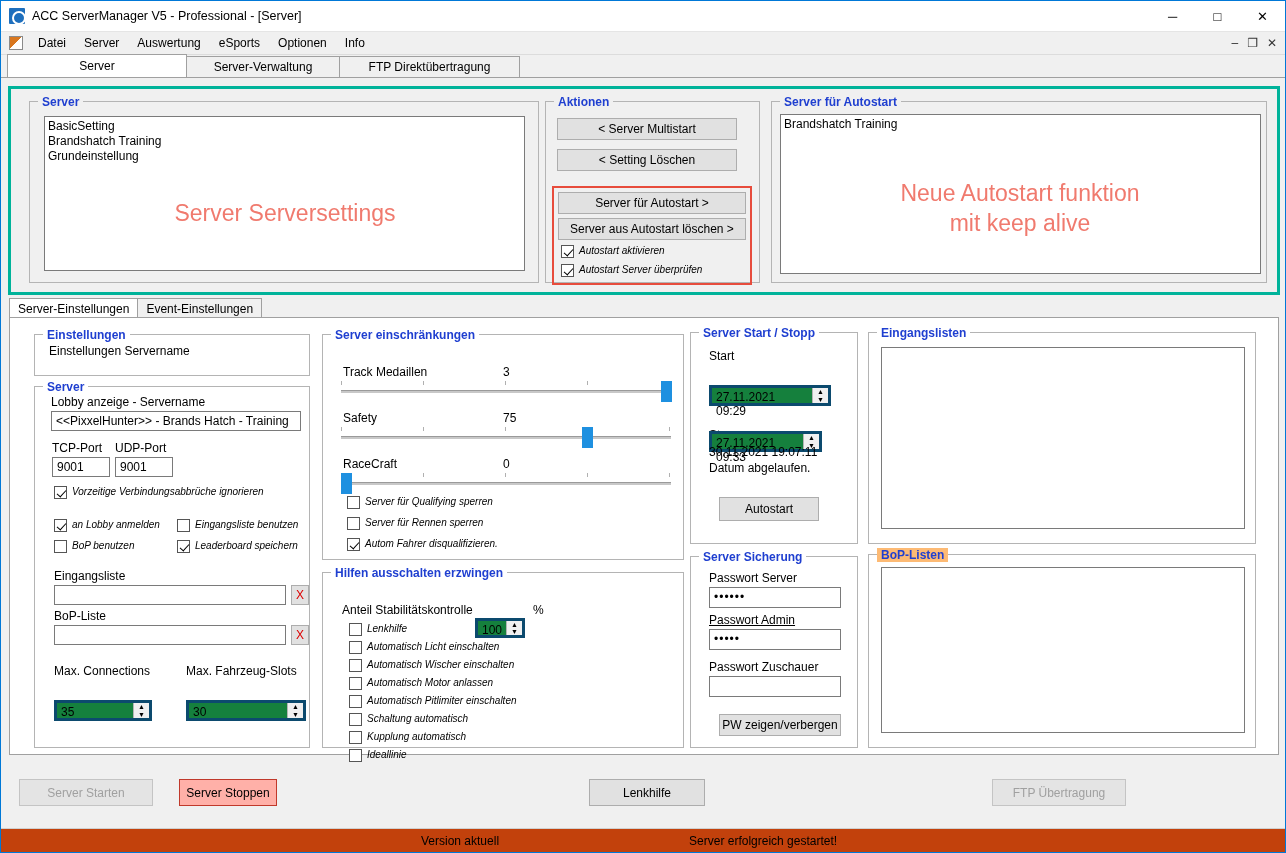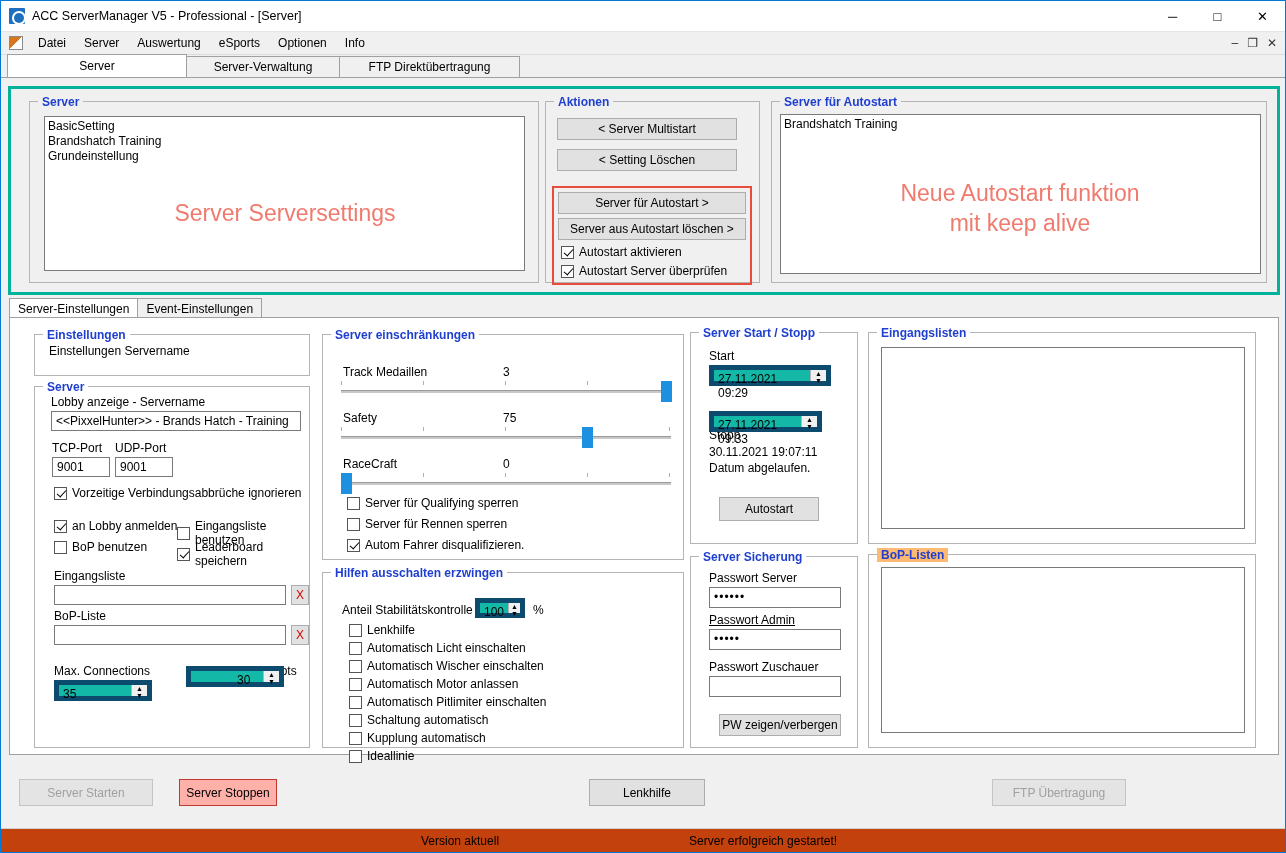--- a/index.html
+++ b/index.html
@@ -94,21 +94,21 @@
     line-height: 15px;
   }
   .btn {
     background: #e1e1e1; border: 1px solid #adadad; color: #000;
     font-size: 12px; font-family: "Liberation Sans", sans-serif;
     display: flex; align-items: center; justify-content: center;
     cursor: default;
   }
   .btn[disabled], .btn.disabled { color: #a0a0a0; background: #e4e4e4; border-color: #c4c4c4; }
   .redbtn { background:#ffb0a8; border:1px solid #c0392b; color:#000; }
-  .chk { display: flex; align-items: center; font-size: 12px; }
+  .chk { display: flex; font-size: 10px; font-style: italic; }
   .chk .box {
     width: 13px; height: 13px; border: 1px solid #555; background: #fff;
     margin-right: 5px; position: relative; flex: none;
   }
   .chk.on .box::after {
     content: ""; position: absolute; left: 3.5px; top: 0.5px;
     width: 4px; height: 8px; border: solid #000; border-width: 0 1.6px 1.6px 0;
     transform: rotate(42deg);
   }
   .annot {
@@ -125,21 +125,21 @@
   .btab.active { background: #ffffff; }
   .panelwrap {
     position: absolute; left: 8px; top: 316px; width: 1270px; height: 438px;
     border: 1px solid #a0a0a0; background: #ffffff;
   }
   .lbl { position: absolute; font-size: 12px; }
   .txt {
     position: absolute; border: 1px solid #7a7a7a; background: #fff;
     font-size: 12px; padding: 2px 4px; font-family: "Liberation Sans", sans-serif;
   }
-  .spin { position: absolute; border: 5px solid #0c4a6e; background: #14b8a6; display: flex; }
+  .spin { position: absolute; border: 3px solid #0c4a6e; background: #15803d; display: flex; margin-top: 20px; }
   .spin .val { flex: 1; font-size: 12px; padding: 2px 4px; }
   .spin .arrows { width: 16px; border-left: 1px solid #b4b4b4; background: #f0f0f0; display: flex; flex-direction: column; }
   .spin .arrows div { flex: 1; display: flex; align-items: center; justify-content: center; font-size: 7px; line-height: 7px; }
   .slider { position: absolute; height: 24px; }
   .slider .track { position: absolute; left: 0; right: 0; top: 11px; height: 3px; background: #c8c8c8; border-top:1px solid #9a9a9a;}
   .slider .thumb { position: absolute; top: 2px; width: 11px; height: 21px; background: #1e90e0; }
   .slider .ticks { position: absolute; left: 0; right: 0; top: 2px; height: 4px; }
   .slider .ticks i { position: absolute; width: 1px; height: 4px; background: #b0b0b0; }
   .statusbar {
     position: absolute; left: 0; bottom: 0; width: 100%; height: 24px;
@@ -281,21 +281,21 @@
 
       <div class="lbl" style="left:19px; top:277px;">Max. Connections</div>
       <div class="spin" style="left:19px; top:293px; width:98px; height:21px;">
         <div class="val">35</div>
         <div class="arrows">
             <div>▲</div>
             <div>▼</div>
           </div>
       </div>
       <div class="lbl" style="left:151px; top:277px;">Max. Fahrzeug-Slots</div>
-      <div class="spin" style="left:151px; top:279px; width:98px; height:21px;padding-left:42px;">
+      <div class="spin" style="left:151px; top:293px; width:120px; height:21px;">
         <div class="val">30</div>
         <div class="arrows">
             <div>▲</div>
             <div>▼</div>
           </div>
       </div>
     </div>
 
     <div class="group" style="left:312px; top:16px; width:362px; height:226px; background:#fff;">
       <div class="grouplabel" style="background:#fff;">Server einschränkungen</div>

